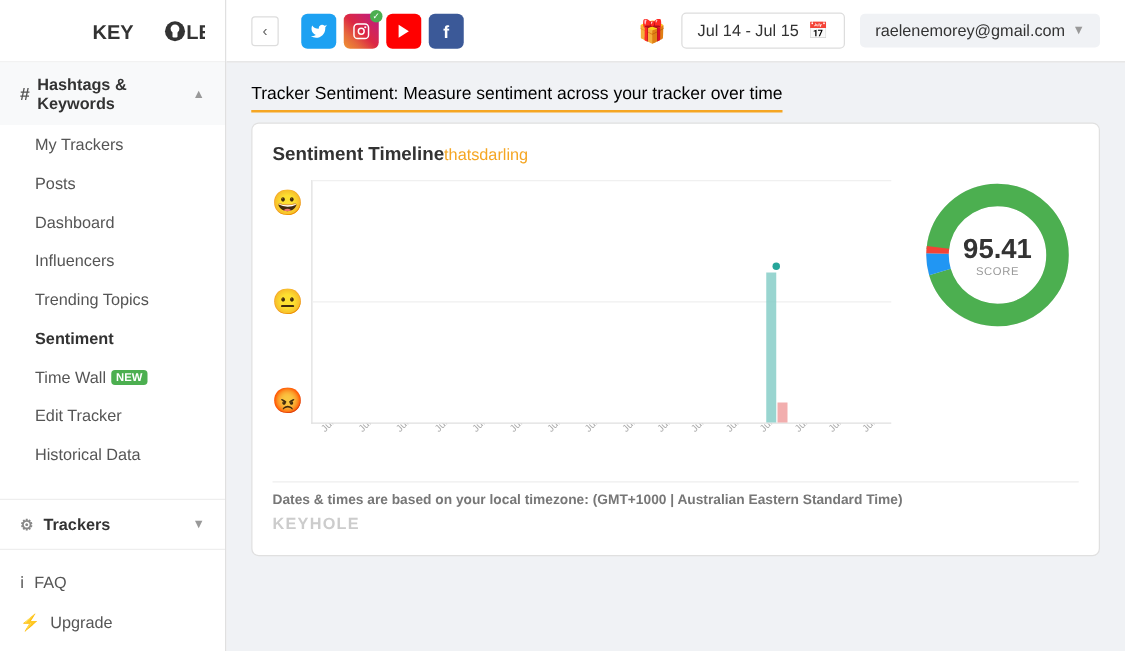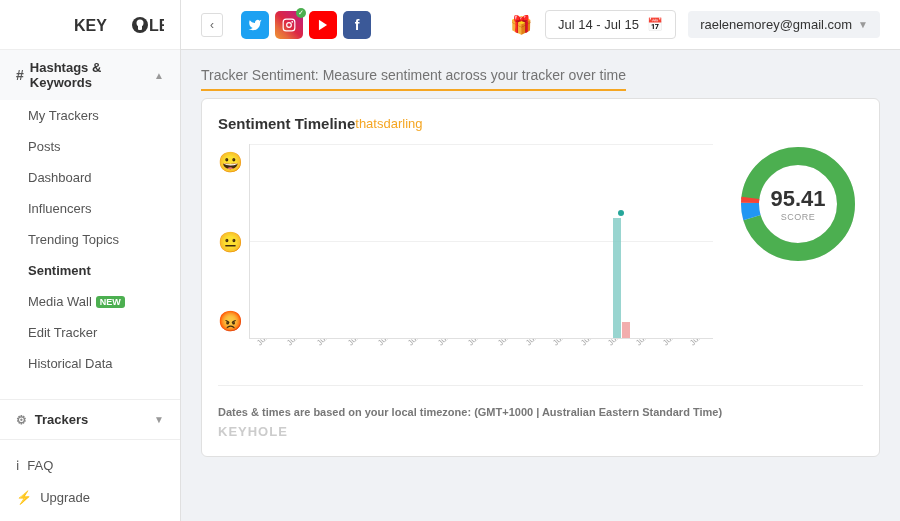--- a/index.html
+++ b/index.html
@@ -55,21 +55,21 @@
     .chart-area { display: flex; align-items: flex-start; gap: 20px; }
 
     
     .donut-container { width: 130px; display: flex; flex-direction: column; align-items: center; justify-content: center; }
     .donut-wrapper { position: relative; width: 120px; height: 120px; }
     .donut-center { position: absolute; top: 50%; left: 50%; transform: translate(-50%, -50%); text-align: center; }
     .donut-score { font-size: 22px; font-weight: 700; color: #333; }
     .donut-label { font-size: 9px; color: #999; text-transform: uppercase; letter-spacing: 0.5px; }
 
     
-    .chart-footer { font-size: 11px; color: #777; margin-top: 8px; border-top: 1px solid #eee; padding-top: 20px; }
+    .chart-footer { font-size: 11px; color: #777; margin-top: 8px; border-top: 1px solid #eee; padding-top: 8px; }
     .chart-footer span { font-weight: 600; }
 
     
     .watermark { text-align: left; margin-top: 4px; }
     .watermark-text { font-size: 13px; font-weight: 700; color: #ccc; letter-spacing: 1px; }
 
     .chevron { font-size: 10px; color: #999; }
     .hash-icon { font-size: 14px; color: #555; }
     .gear-icon { font-size: 12px; color: #888; }
   </style>
@@ -108,21 +108,21 @@
     <div class="sidebar-item">
       <span>Influencers</span>
     </div>
     <div class="sidebar-item">
       <span>Trending Topics</span>
     </div>
     <div class="sidebar-item active">
       <span>Sentiment</span>
     </div>
     <div class="sidebar-item" style="display:flex;align-items:center;">
-      <span>Media Wall</span>
+      <span>Time Wall</span>
       <span class="new-badge">NEW</span>
     </div>
     <div class="sidebar-item">
       <span>Edit Tracker</span>
     </div>
     <div class="sidebar-item">
       <span>Historical Data</span>
     </div>
   </div>
 
@@ -183,21 +183,21 @@
       </div>
       <div class="user-menu">
         <span>raelenemorey@gmail.com</span>
         <span class="chevron">▼</span>
       </div>
     </div>
   </div>
 
   <div class="content">
     <div style="margin-bottom:14px;">
-      <span style="font-size:14px;color:#737373;border-bottom:2px solid #f5a623;padding-bottom:6px;">Tracker Sentiment: Measure sentiment across your tracker over time</span>
+      <span style="font-size:14px;color:#000000;border-bottom:2px solid #f5a623;padding-bottom:6px;">Tracker Sentiment: Measure sentiment across your tracker over time</span>
     </div>
 
     <div class="chart-card">
       <div class="chart-card-header">
         <span class="chart-card-title">Sentiment Timeline</span>
         <span class="chart-tag">thatsdarling</span>
       </div>
 
       <div class="chart-area">
 

